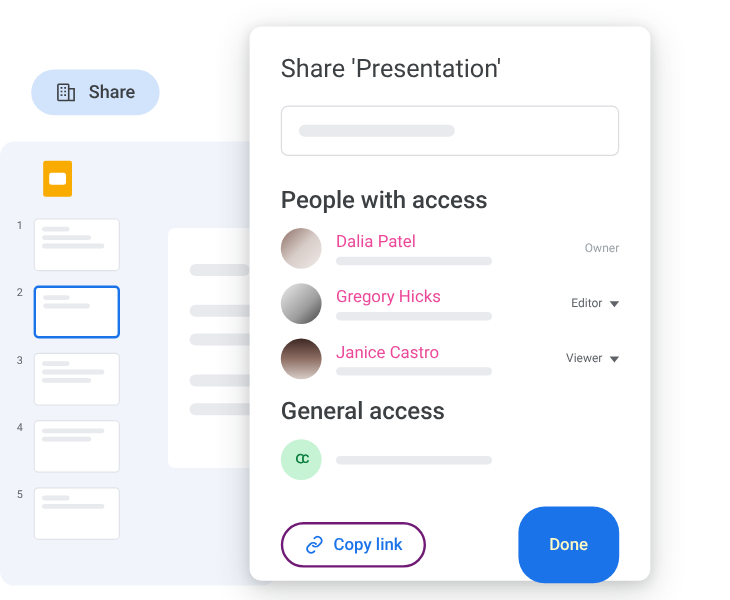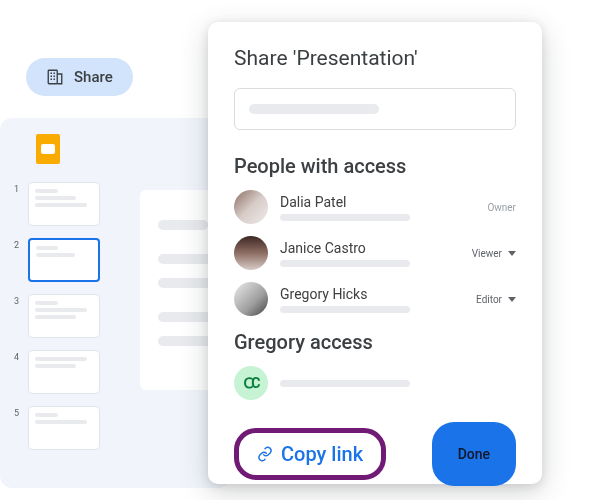--- a/index.html
+++ b/index.html
@@ -129,27 +129,27 @@
       flex-shrink: 0;
     }
     .avatar.a1 { background: linear-gradient(135deg, #8d6e63 0%, #d7ccc8 50%, #efebe9 100%); }
     .avatar.a2 { background: linear-gradient(180deg, #3e2723 0%, #8d6e63 50%, #d7ccc8 100%); }
     .avatar.a3 { background: linear-gradient(135deg, #ececec 0%, #9e9e9e 60%, #424242 100%); }
     .avatar.org {
       background: #c6f3d4;
       display: flex;
       align-items: center;
       justify-content: center;
-      font-size: 14px;
+      font-size: 10px;
       font-weight: 700;
       color: #0b7d3e;
       letter-spacing: -2px;
     }
     .person-info { flex: 1; }
-    .person-name { font-size: 14px; color: #404040; margin-bottom: 4px; display: flex; align-items: center; gap: 6px; }
+    .person-name { font-size: 14px; color: #ec4899; margin-bottom: 4px; display: flex; align-items: center; gap: 6px; }
     .person-sub { width: 130px; height: 7px; background: #e8eaed; border-radius: 4px; }
     .role-label {
       font-size: 10px;
       color: #5f6368;
       display: flex;
       align-items: center;
       gap: 6px;
     }
     .role-label.owner { color: #9aa0a6; }
     .caret {
@@ -160,34 +160,34 @@
     }
     .caret.small { border-left-width: 3px; border-right-width: 3px; border-top-width: 4px; border-top-color: #3c4043; }
     .general-section { margin-top: 14px; }
     .dialog-actions {
       display: flex;
       justify-content: space-between;
       align-items: center;
       margin-top: 22px;
     }
     .copy-link-btn {
-      border: 5px solid #701a75;
+      border: 2px solid #701a75;
       border-radius: 22px;
       padding: 9px 18px;
       display: flex;
       align-items: center;
       gap: 8px;
-      font-size: 20px;
+      font-size: 14px;
       font-weight: 500;
       color: #1a73e8;
       background: #fff;
     }
     .done-btn {
       background: #1a73e8;
-      color: #0f172a;
+      color: #fef9c3;
       border-radius: 22px;
       padding: 24px 26px;
       font-size: 14px;
       font-weight: 500;
     }
     .link-icon { display: flex; }
   </style>
 </head>
 <body>
 
@@ -265,45 +265,45 @@
   <div class="person-row">
     <div class="avatar a1"></div>
     <div class="person-info">
       <div class="person-name">Dalia Patel</div>
       <div class="person-sub"></div>
     </div>
     <div class="role-label owner">Owner</div>
   </div>
 
   <div class="person-row">
+    <div class="avatar a3"></div>
+    <div class="person-info">
+      <div class="person-name">Gregory Hicks</div>
+      <div class="person-sub"></div>
+    </div>
+    <div class="role-label">
+      <span>Editor</span>
+      <span class="caret"></span>
+    </div>
+  </div>
+
+  <div class="person-row">
     <div class="avatar a2"></div>
     <div class="person-info">
       <div class="person-name">Janice Castro</div>
       <div class="person-sub"></div>
     </div>
     <div class="role-label">
       <span>Viewer</span>
       <span class="caret"></span>
     </div>
   </div>
 
-  <div class="person-row">
-    <div class="avatar a3"></div>
-    <div class="person-info">
-      <div class="person-name">Gregory Hicks</div>
-      <div class="person-sub"></div>
-    </div>
-    <div class="role-label">
-      <span>Editor</span>
-      <span class="caret"></span>
-    </div>
-  </div>
-
   <div class="general-section">
-    <div class="section-heading">Gregory access</div>
+    <div class="section-heading">General access</div>
     <div class="person-row">
       <div class="avatar org">ⅭC</div>
       <div class="person-info">
         <div class="person-sub"></div>
       </div>
     </div>
   </div>
 
   <div class="dialog-actions">
     <div class="copy-link-btn">

